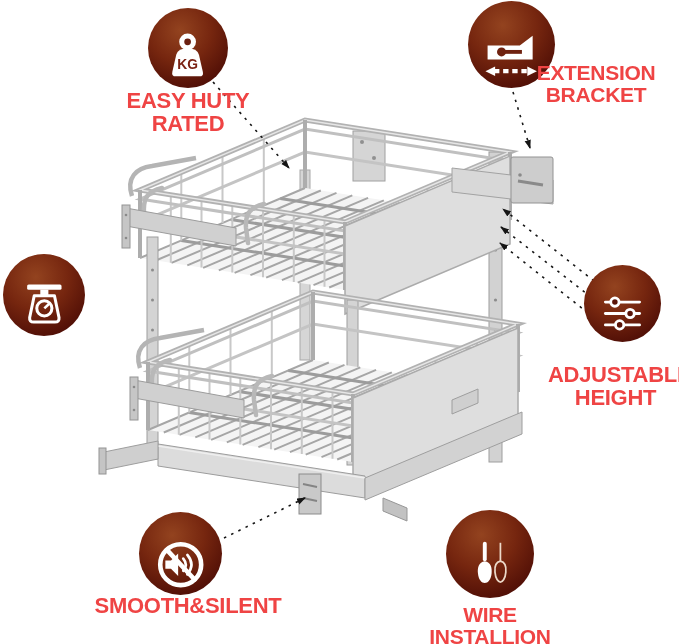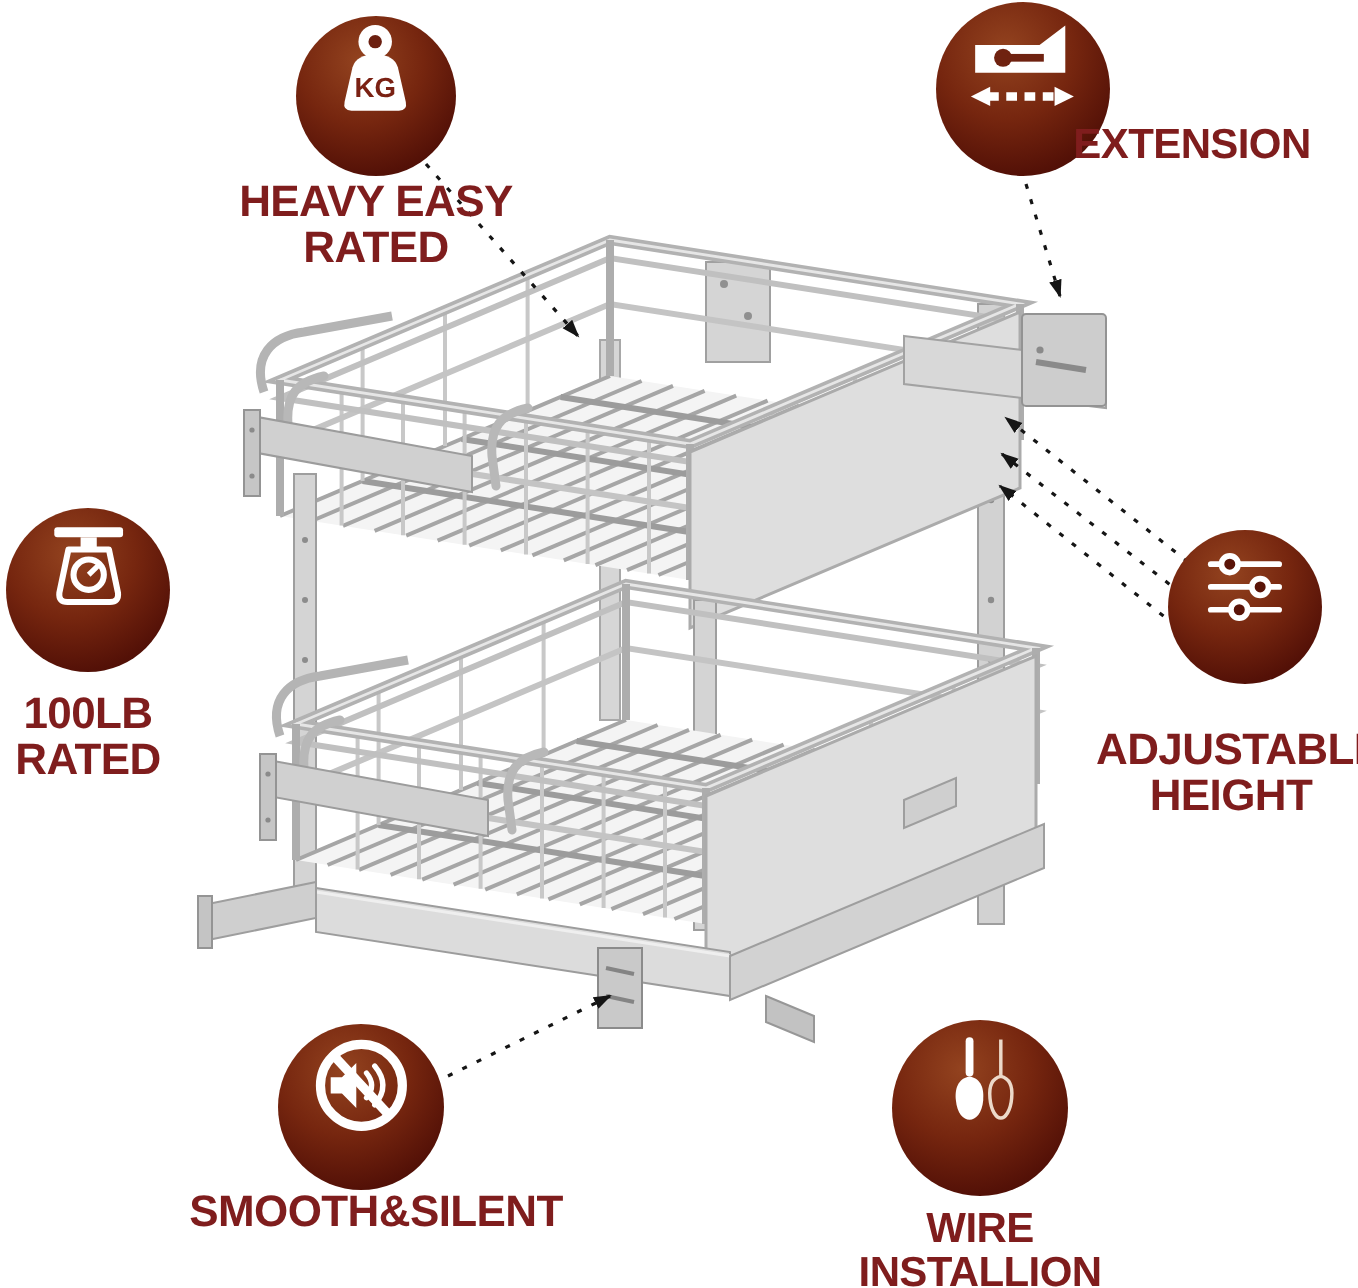--- a/index.html
+++ b/index.html
@@ -3,25 +3,25 @@
 <meta charset="utf-8">
 <style>
   html,body{margin:0;padding:0;background:#fff;}
   #canvas{
     position:relative;width:679px;height:644px;background:#ffffff;
     font-family:"Liberation Sans",sans-serif;overflow:hidden;
   }
   .badge{
     position:absolute;border-radius:50%;
     background:radial-gradient(circle at 40% 28%, #93431f 0%, #76260f 42%, #541107 76%, #3d0803 100%);
-    display:flex;align-items:flex-start;justify-content:center;
+    display:flex;align-items:flex-end;justify-content:center;
   }
   .badge svg{width:74%;height:74%;}
   .label{
-    position:absolute;color:#7f1d1d;font-weight:700;text-align:center;
+    position:absolute;color:#ef4444;font-weight:700;text-align:center;
     letter-spacing:-0.3px;line-height:23px;white-space:nowrap;
   }
   .lbl-22{font-size:22px;}
   .lbl-21{font-size:21px;line-height:21.5px;}
   #product-svg{position:absolute;left:0;top:0;width:679px;height:644px;}
 </style>
 </head>
 <body>
 
 <div id="canvas">
@@ -123,50 +123,47 @@
 
   <div class="badge" style="left:148px;top:8px;width:80px;height:80px">
     <svg viewBox="0 0 60 60">
       <circle cx="30" cy="13" r="8.5" fill="#fff"></circle>
       <circle cx="30" cy="13" r="3.4" fill="#6b1f10"></circle>
       <path d="M18 48 L42 48 Q46.5 48 45.5 43.5 L41.5 26 Q39.5 19.5 30 19.5 Q20.5 19.5 18.5 26 L14.5 43.5 Q13.5 48 18 48 Z" fill="#fff"></path>
       <text x="30" y="41" text-anchor="middle" font-family="Liberation Sans, sans-serif" font-size="14" font-weight="bold" fill="#7a2113">KG</text>
     </svg>
   </div>
   <div class="label lbl-22" style="left:78px;top:89px;width:220px">
-    <div>HEAVY EASY</div>
+    <div>EASY HUTY</div>
     <div>RATED</div>
   </div>
 
   <div class="badge" style="left:468px;top:1px;width:87px;height:87px">
     <svg viewBox="0 0 60 60">
       <path d="M8 20 H38 L50 11 V33 H8 Z" fill="#fff"></path>
       <circle cx="21" cy="26" r="4.2" fill="#6f2210"></circle>
       <rect x="23" y="24.2" width="17" height="3.6" fill="#6f2210"></rect>
       <line x1="14" y1="44" x2="46" y2="44" stroke="#fff" stroke-width="4" stroke-dasharray="5 3.5"></line>
       <polygon points="6,44 15,39.5 15,48.5" fill="#fff"></polygon>
       <polygon points="54,44 45,39.5 45,48.5" fill="#fff"></polygon>
     </svg>
   </div>
   <div class="label lbl-21" style="left:530px;top:62px;width:132px">
     <div>EXTENSION</div>
+    <div>BRACKET</div>
   </div>
 
   <div class="badge" style="left:3px;top:254px;width:82px;height:82px">
     <svg viewBox="0 0 60 60">
       <rect x="13" y="9.5" width="34" height="5" rx="1.5" fill="#fff"></rect>
       <rect x="26" y="14.5" width="8" height="6" fill="#fff"></rect>
       <path d="M20 20.5 H40 L44.5 42 Q45 46.5 40.5 46.5 H19.5 Q15 46.5 15.5 42 Z" stroke="#fff" stroke-width="3" fill="none" stroke-linejoin="round"></path>
       <circle cx="30" cy="33" r="7.5" stroke="#fff" stroke-width="3" fill="none"></circle>
       <line x1="30" y1="33" x2="34.8" y2="28.4" stroke="#fff" stroke-width="2.6"></line>
     </svg>
-  </div>
-  <div class="label lbl-22" style="left:0px;top:345px;width:88px">
-    <div>100LB</div>
-    <div>RATED</div>
   </div>
 
   <div class="badge" style="left:584px;top:265px;width:77px;height:77px">
     <svg viewBox="0 0 60 60">
       <g stroke="#fff" stroke-width="3" stroke-linecap="round">
         <line x1="12" y1="18" x2="48" y2="18"></line>
         <line x1="12" y1="30" x2="48" y2="30"></line>
         <line x1="12" y1="42" x2="48" y2="42"></line>
         <circle cx="22" cy="18" r="4.4" fill="#5a1408"></circle>
         <circle cx="38" cy="30" r="4.4" fill="#5a1408"></circle>

